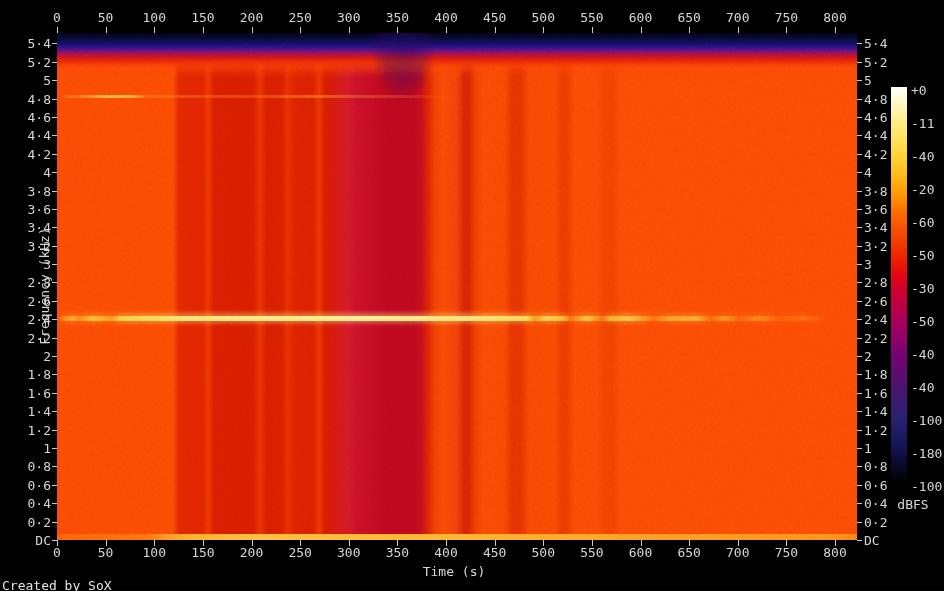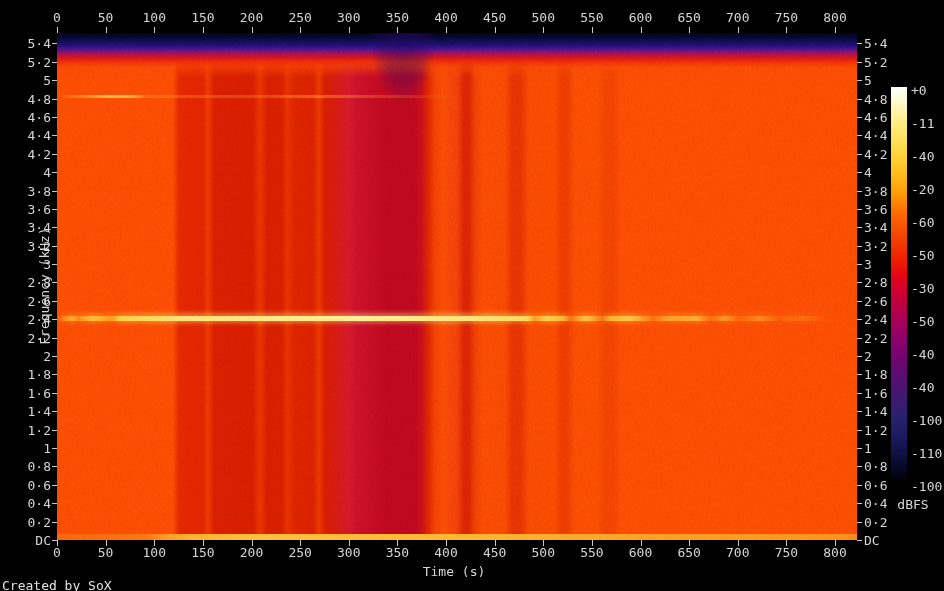--- a/index.html
+++ b/index.html
@@ -279,15 +279,15 @@
     <div class="lbl" style="left: 911px; top: 123px; transform: translate(0px, -50%);">-11</div>
     <div class="lbl" style="left: 911px; top: 156px; transform: translate(0px, -50%);">-40</div>
     <div class="lbl" style="left: 911px; top: 189px; transform: translate(0px, -50%);">-20</div>
     <div class="lbl" style="left: 911px; top: 222px; transform: translate(0px, -50%);">-60</div>
     <div class="lbl" style="left: 911px; top: 255px; transform: translate(0px, -50%);">-50</div>
     <div class="lbl" style="left: 911px; top: 288px; transform: translate(0px, -50%);">-30</div>
     <div class="lbl" style="left: 911px; top: 321px; transform: translate(0px, -50%);">-50</div>
     <div class="lbl" style="left: 911px; top: 354px; transform: translate(0px, -50%);">-40</div>
     <div class="lbl" style="left: 911px; top: 387px; transform: translate(0px, -50%);">-40</div>
     <div class="lbl" style="left: 911px; top: 420px; transform: translate(0px, -50%);">-100</div>
-    <div class="lbl" style="left: 911px; top: 453px; transform: translate(0px, -50%);">-110</div>
+    <div class="lbl" style="left: 911px; top: 453px; transform: translate(0px, -50%);">-180</div>
     <div class="lbl" style="left: 911px; top: 486px; transform: translate(0px, -50%);">-100</div>
   </div>
 
 </body></html>

